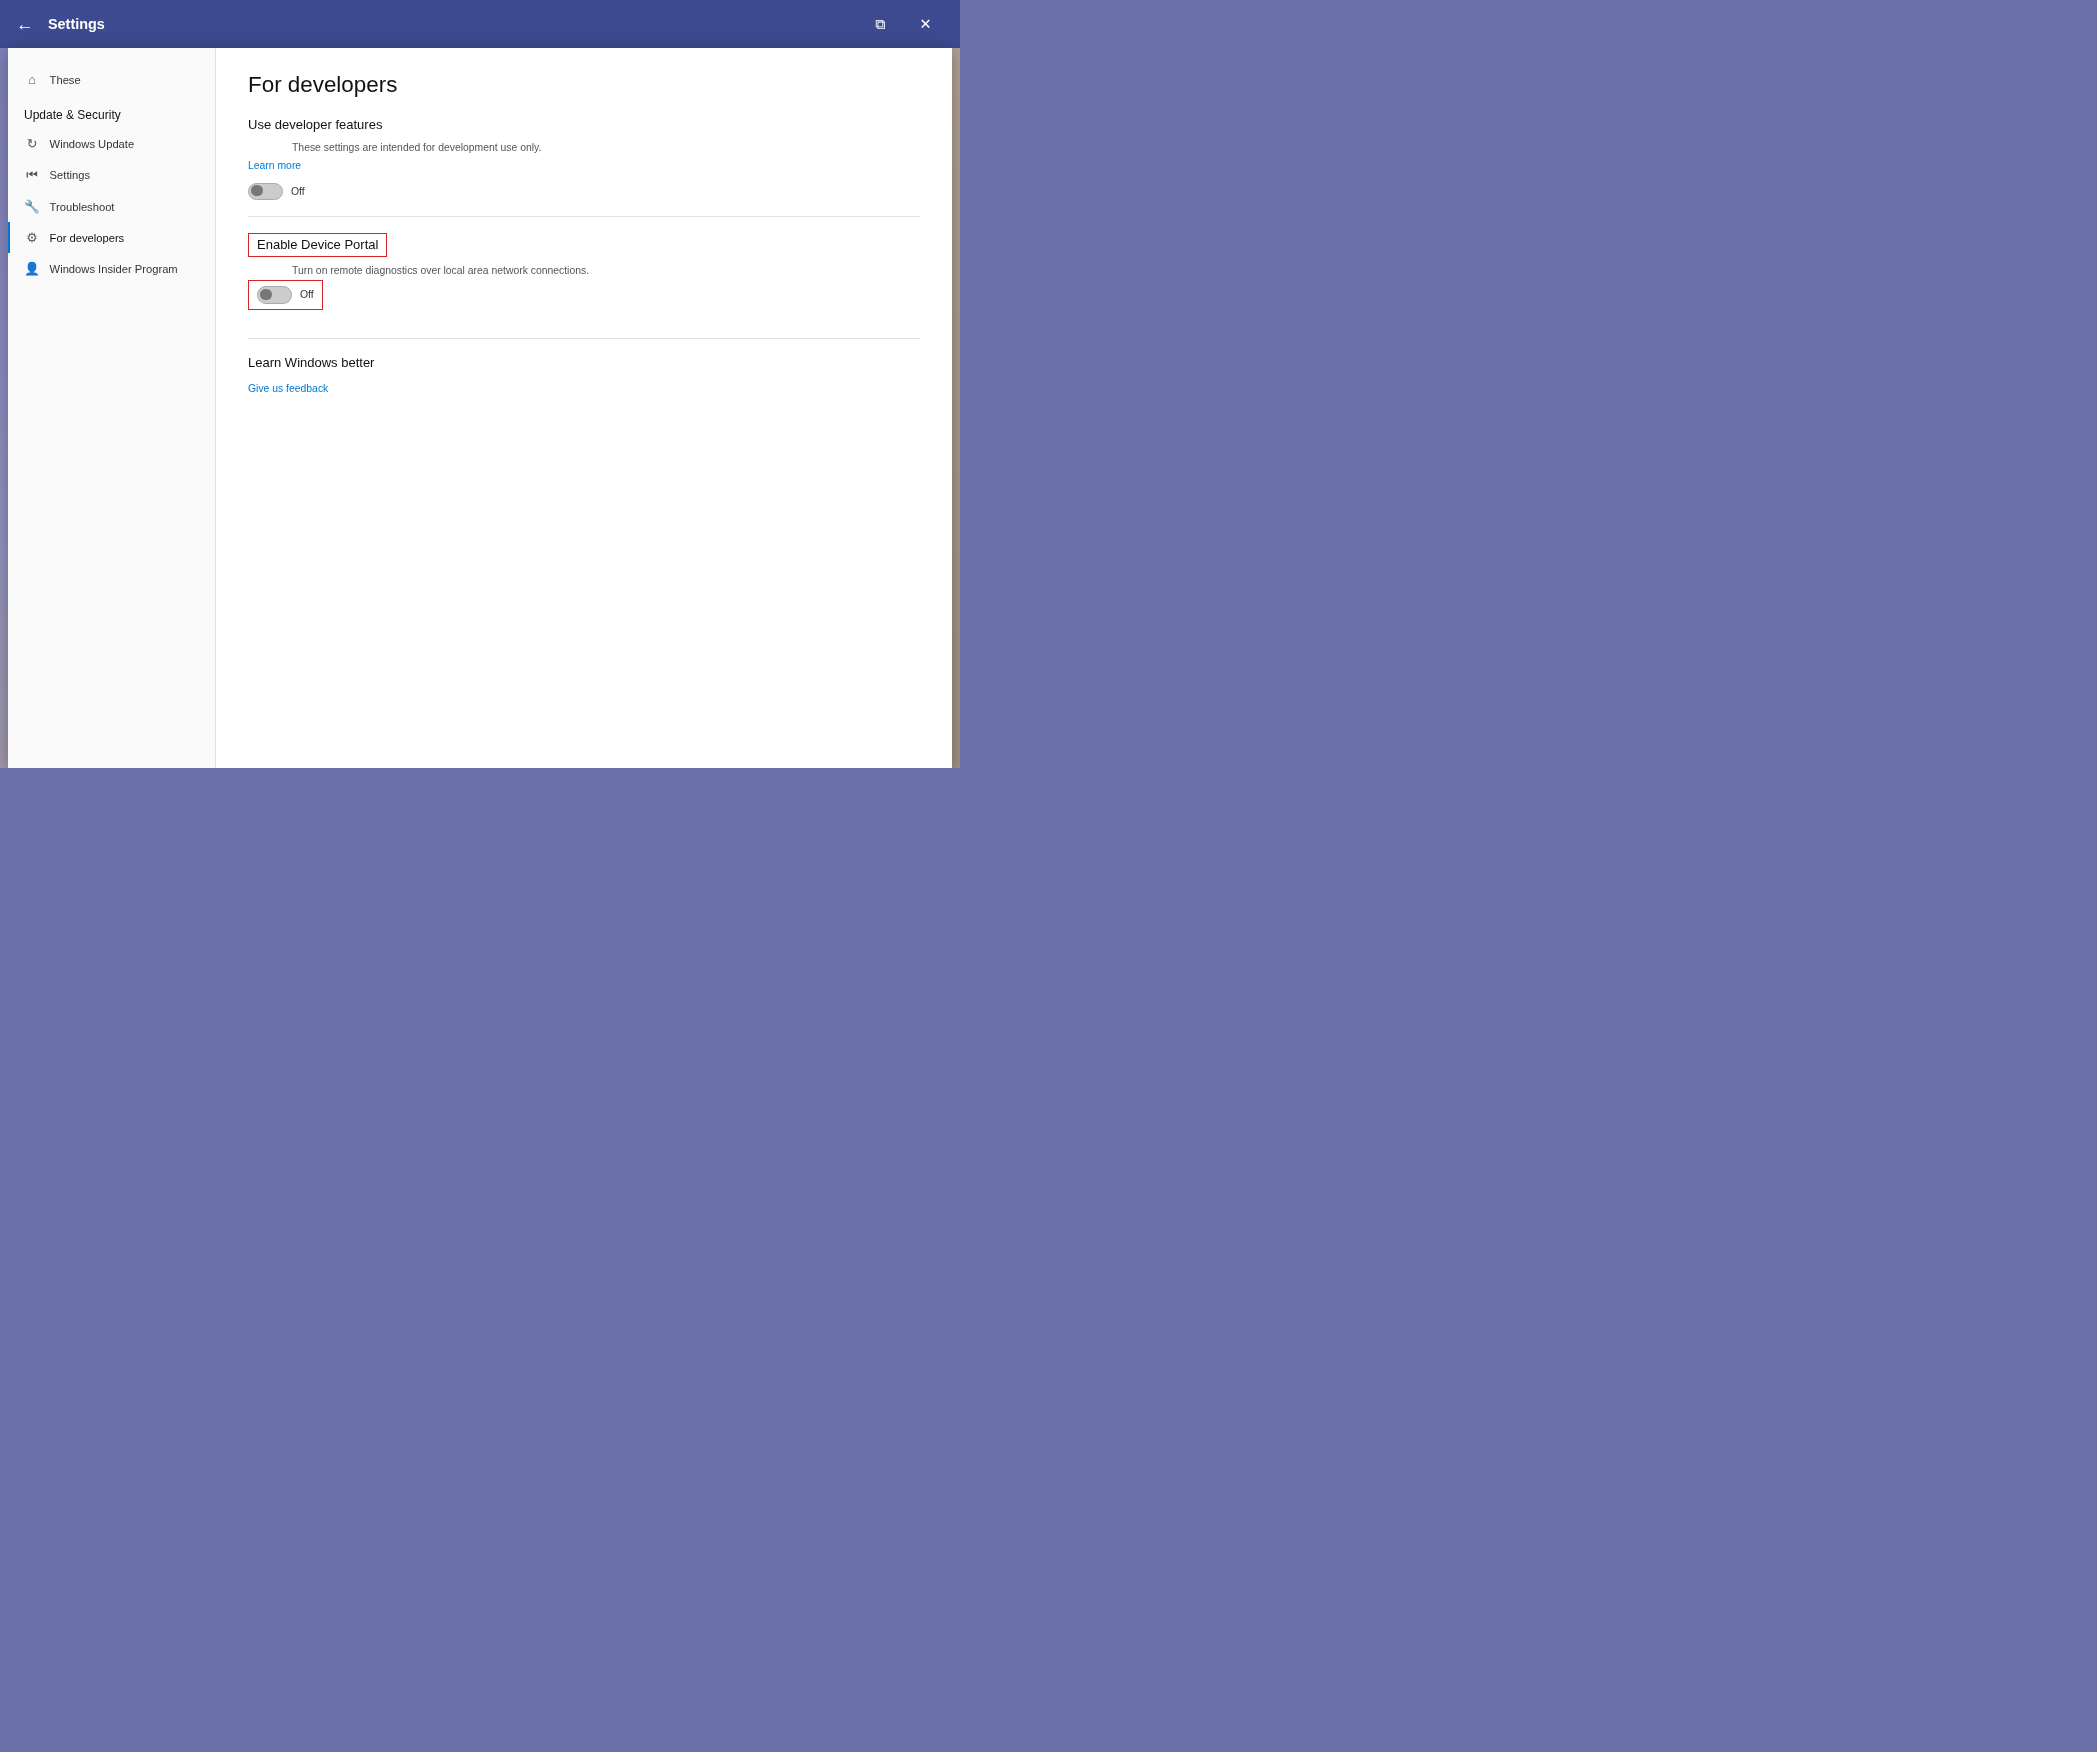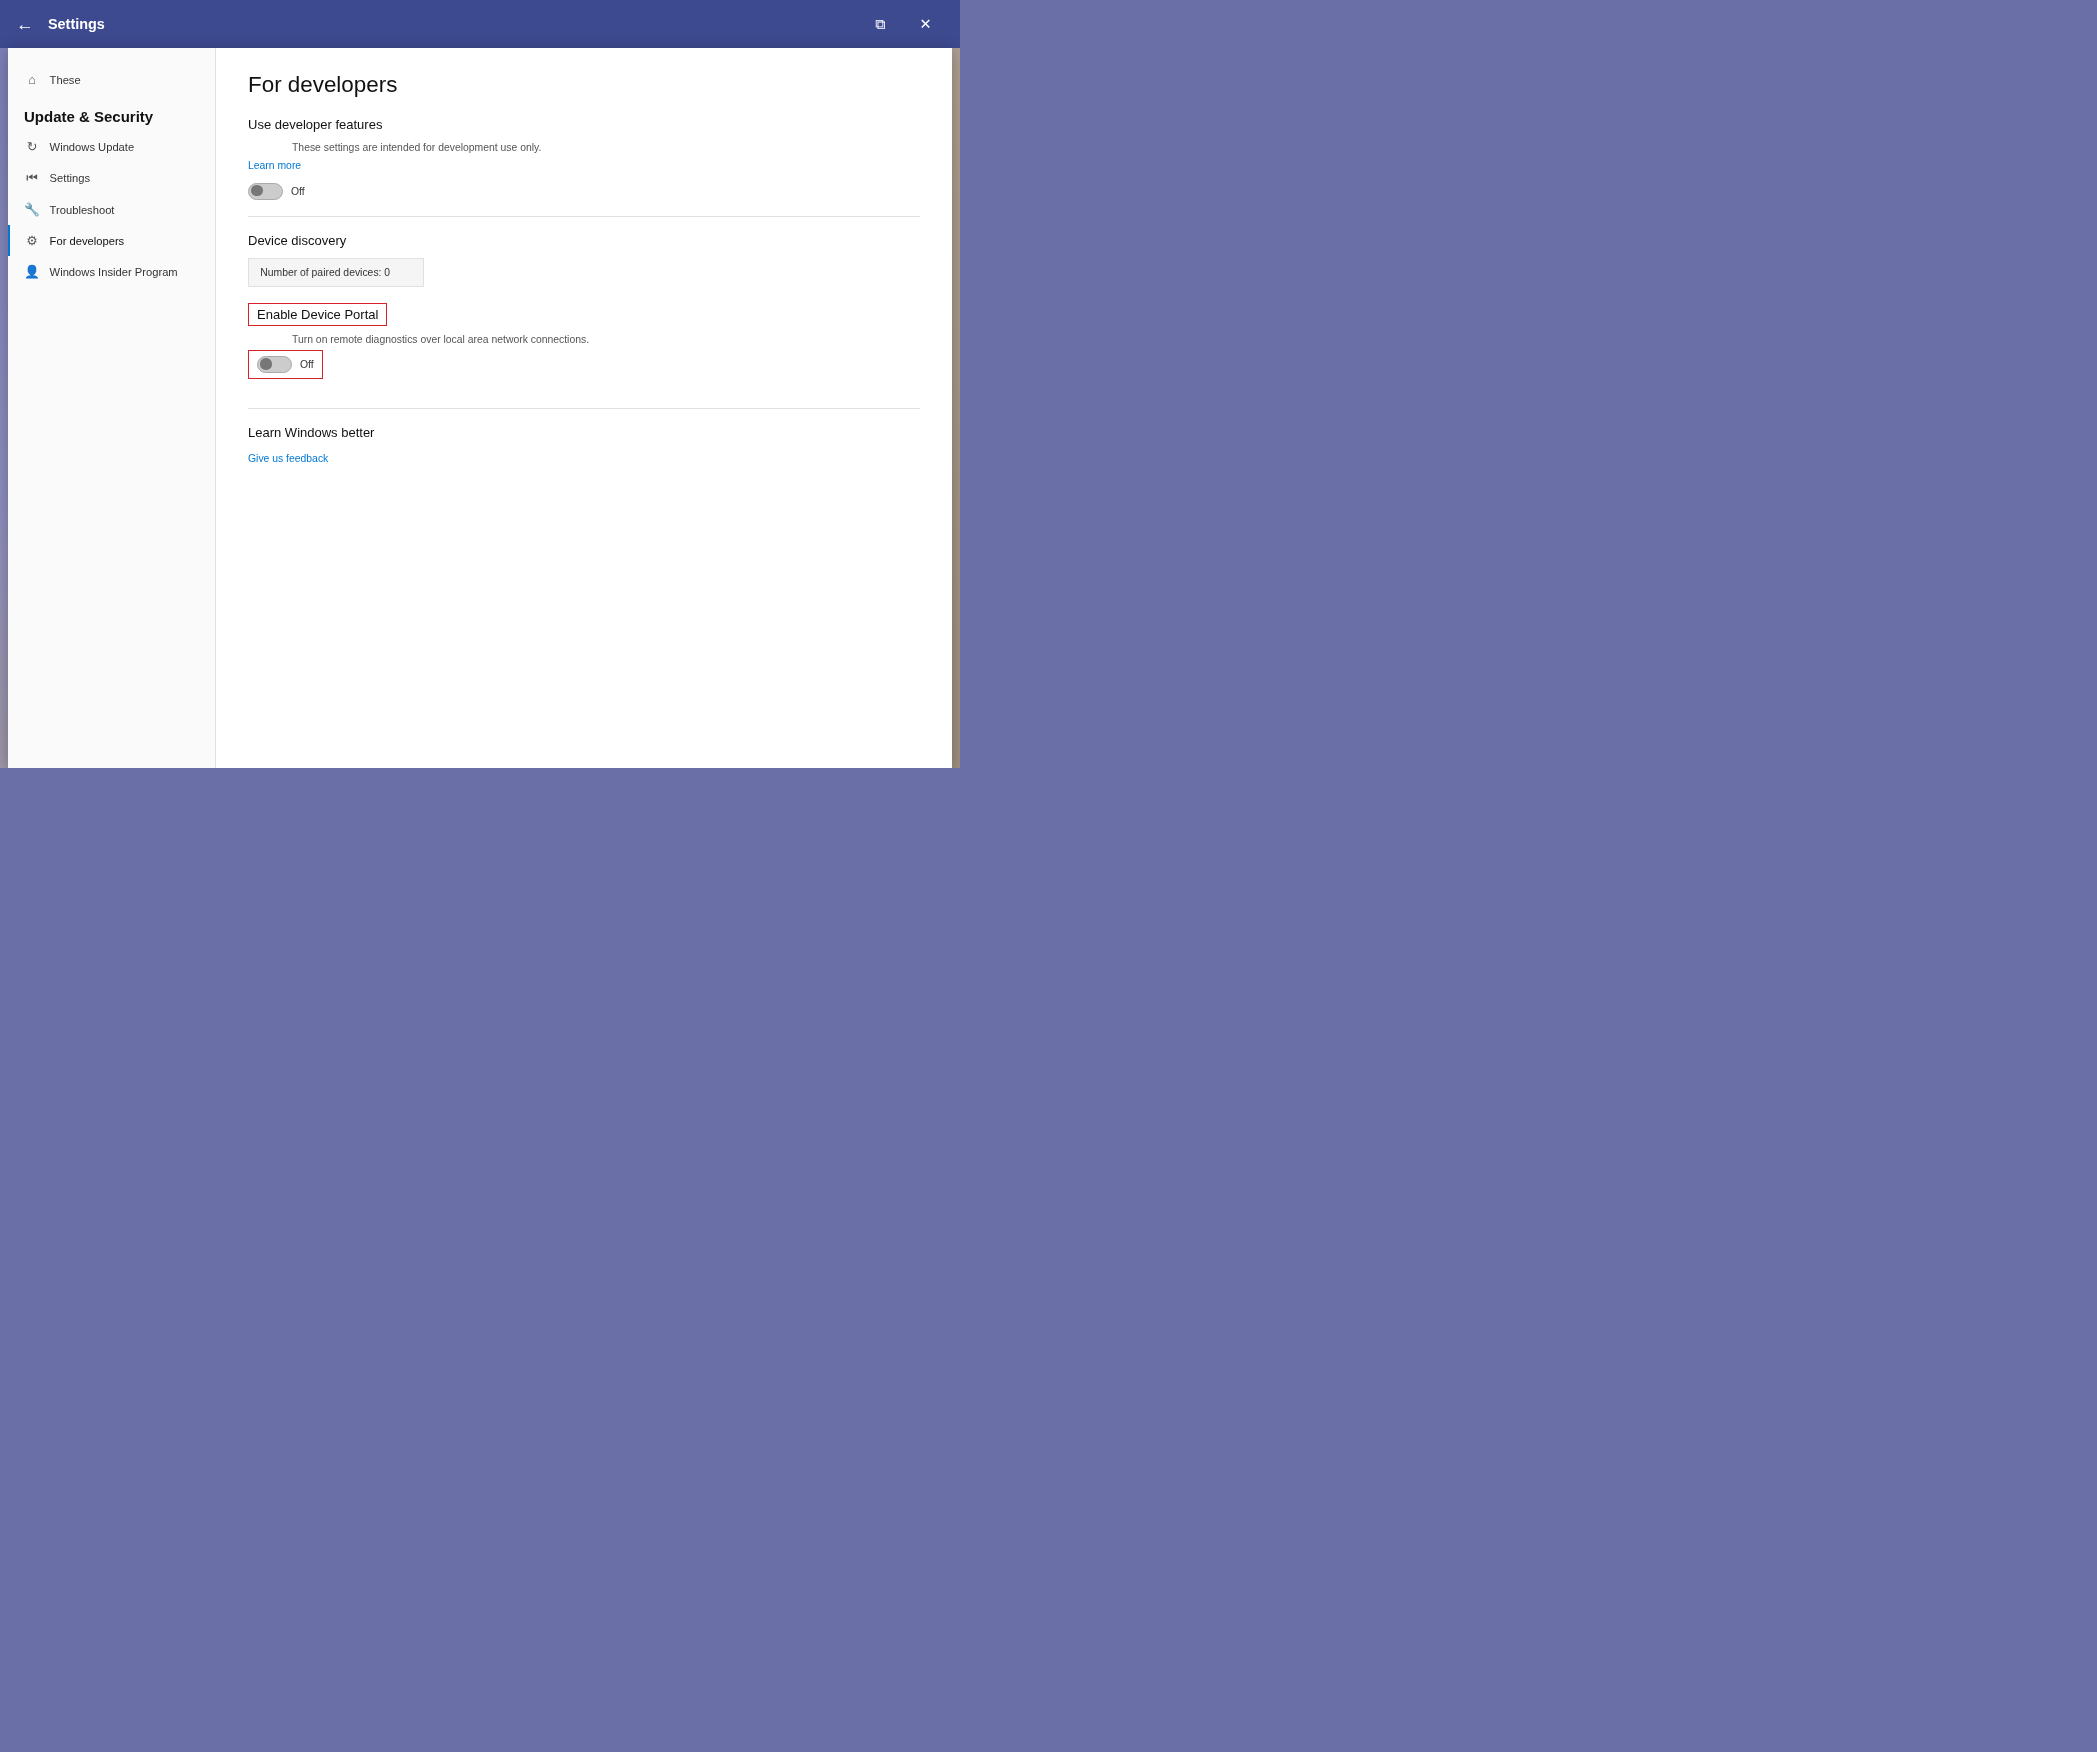--- a/index.html
+++ b/index.html
@@ -94,22 +94,22 @@
       align-items: center;
       padding: 8px 16px;
       gap: 9.6px;
       cursor: pointer;
       color: #333;
       font-size: 11.2px;
     }
 
     .sidebar-section-title {
       padding: 12.8px 16px 6.4px 16px;
-      font-size: 15px;
-      font-weight: 700;
+      font-size: 12px;
+      font-weight: 400;
       color: #111;
     }
 
     .sidebar-item {
       display: flex;
       align-items: center;
       padding: 8px 16px;
       gap: 9.6px;
       cursor: pointer;
       color: #333;
@@ -312,26 +312,20 @@
       <p class="section-desc">These settings are intended for development use only.</p>
       <a class="link-text">Learn more</a>
       <div class="toggle-row">
         <div class="toggle"></div>
         <span class="toggle-label">Off</span>
       </div>
     </div>
 
     <hr class="section-divider">
 
-    <div class="device-discovery-section">
-      <h2 class="section-title">Device discovery</h2>
-      <div class="paired-devices-box">
-        <span>Number of paired devices: 0</span>
-      </div>
-    </div>
 
     <div>
       <div class="highlight-box">
         <h2 class="section-title" style="margin-bottom:0;">Enable Device Portal</h2>
       </div>
       <br>
       <p class="section-desc">Turn on remote diagnostics over local area network connections.</p>
       <div class="highlight-toggle-row">
         <div class="toggle"></div>
         <span class="toggle-label">Off</span>

